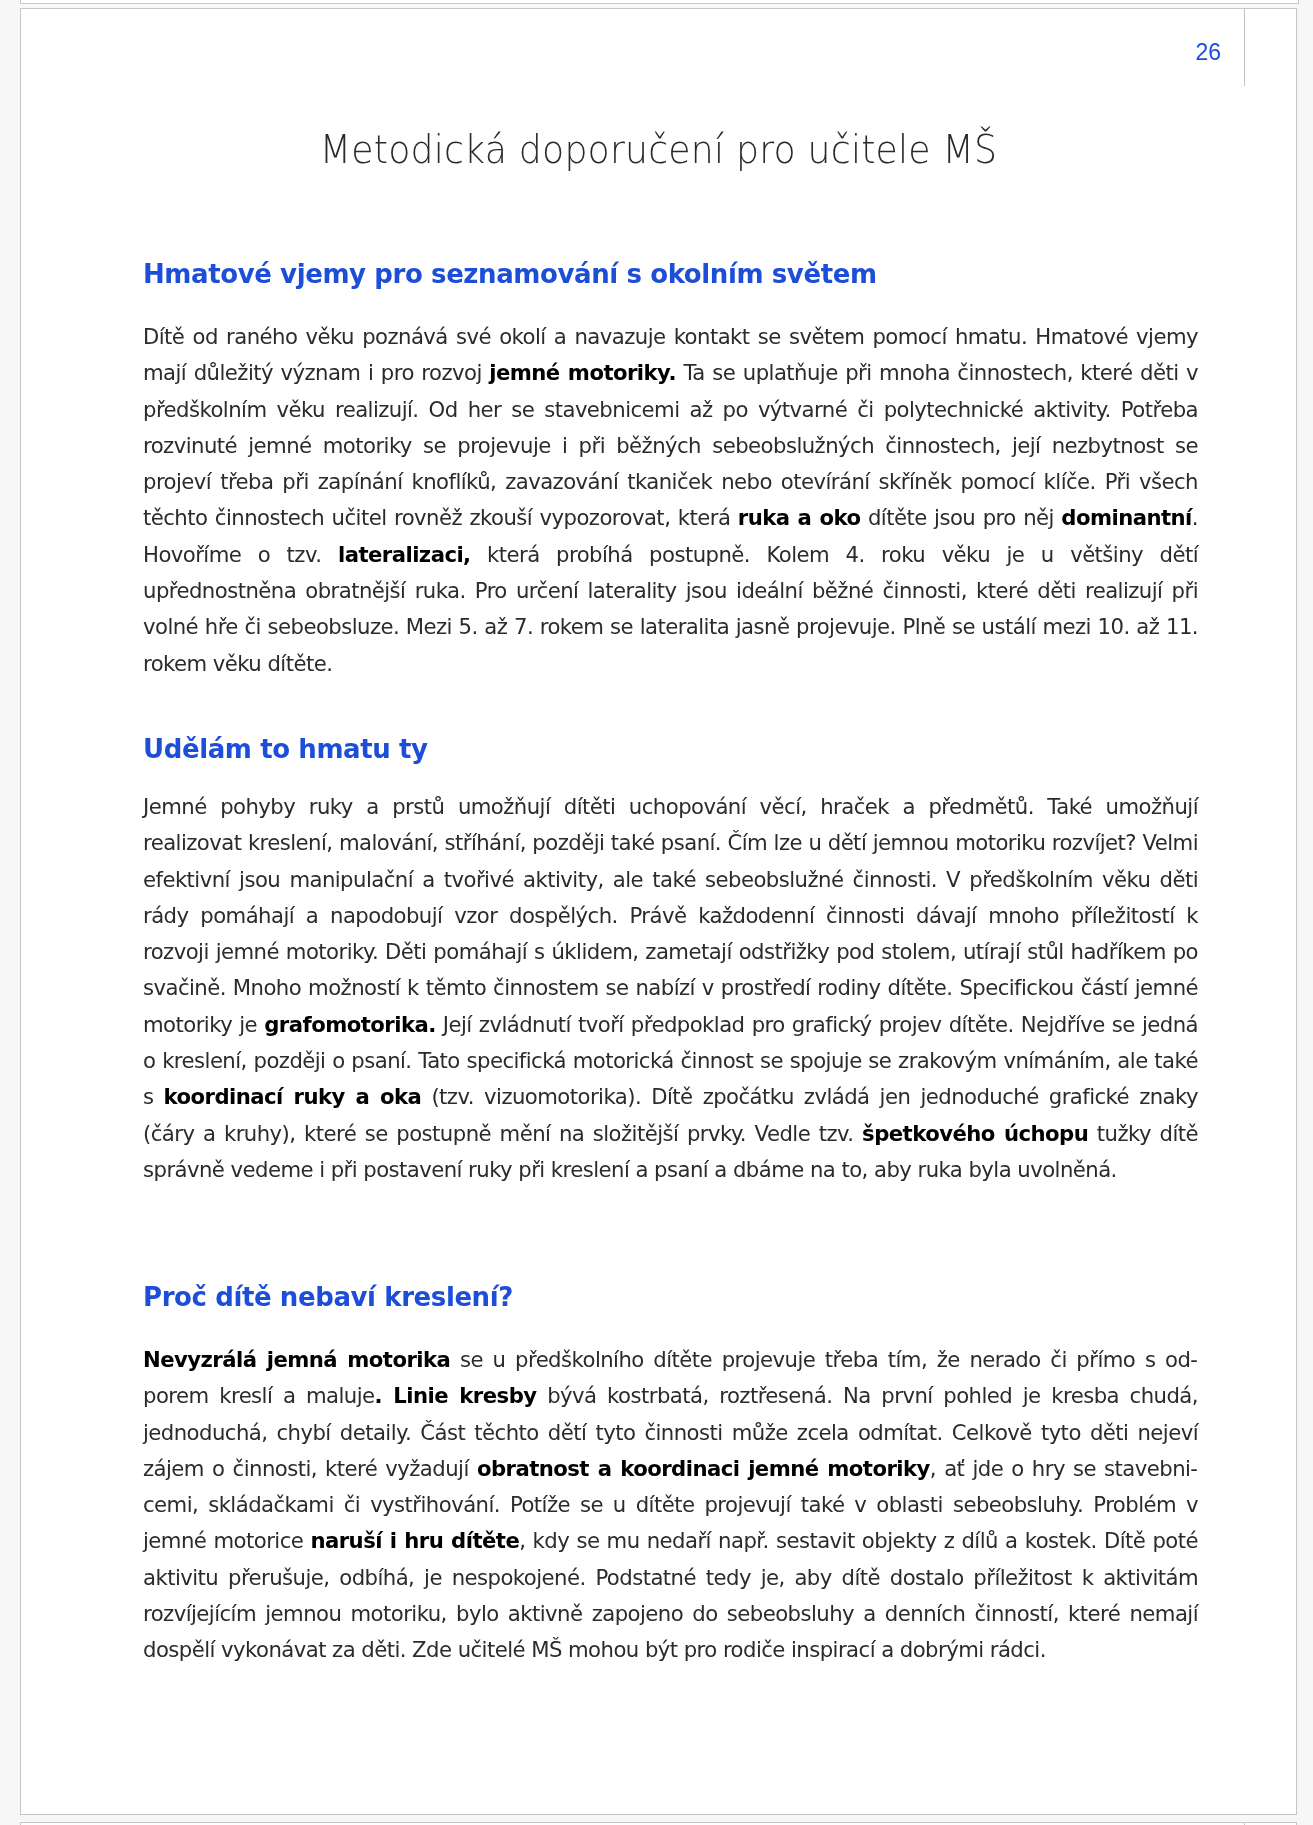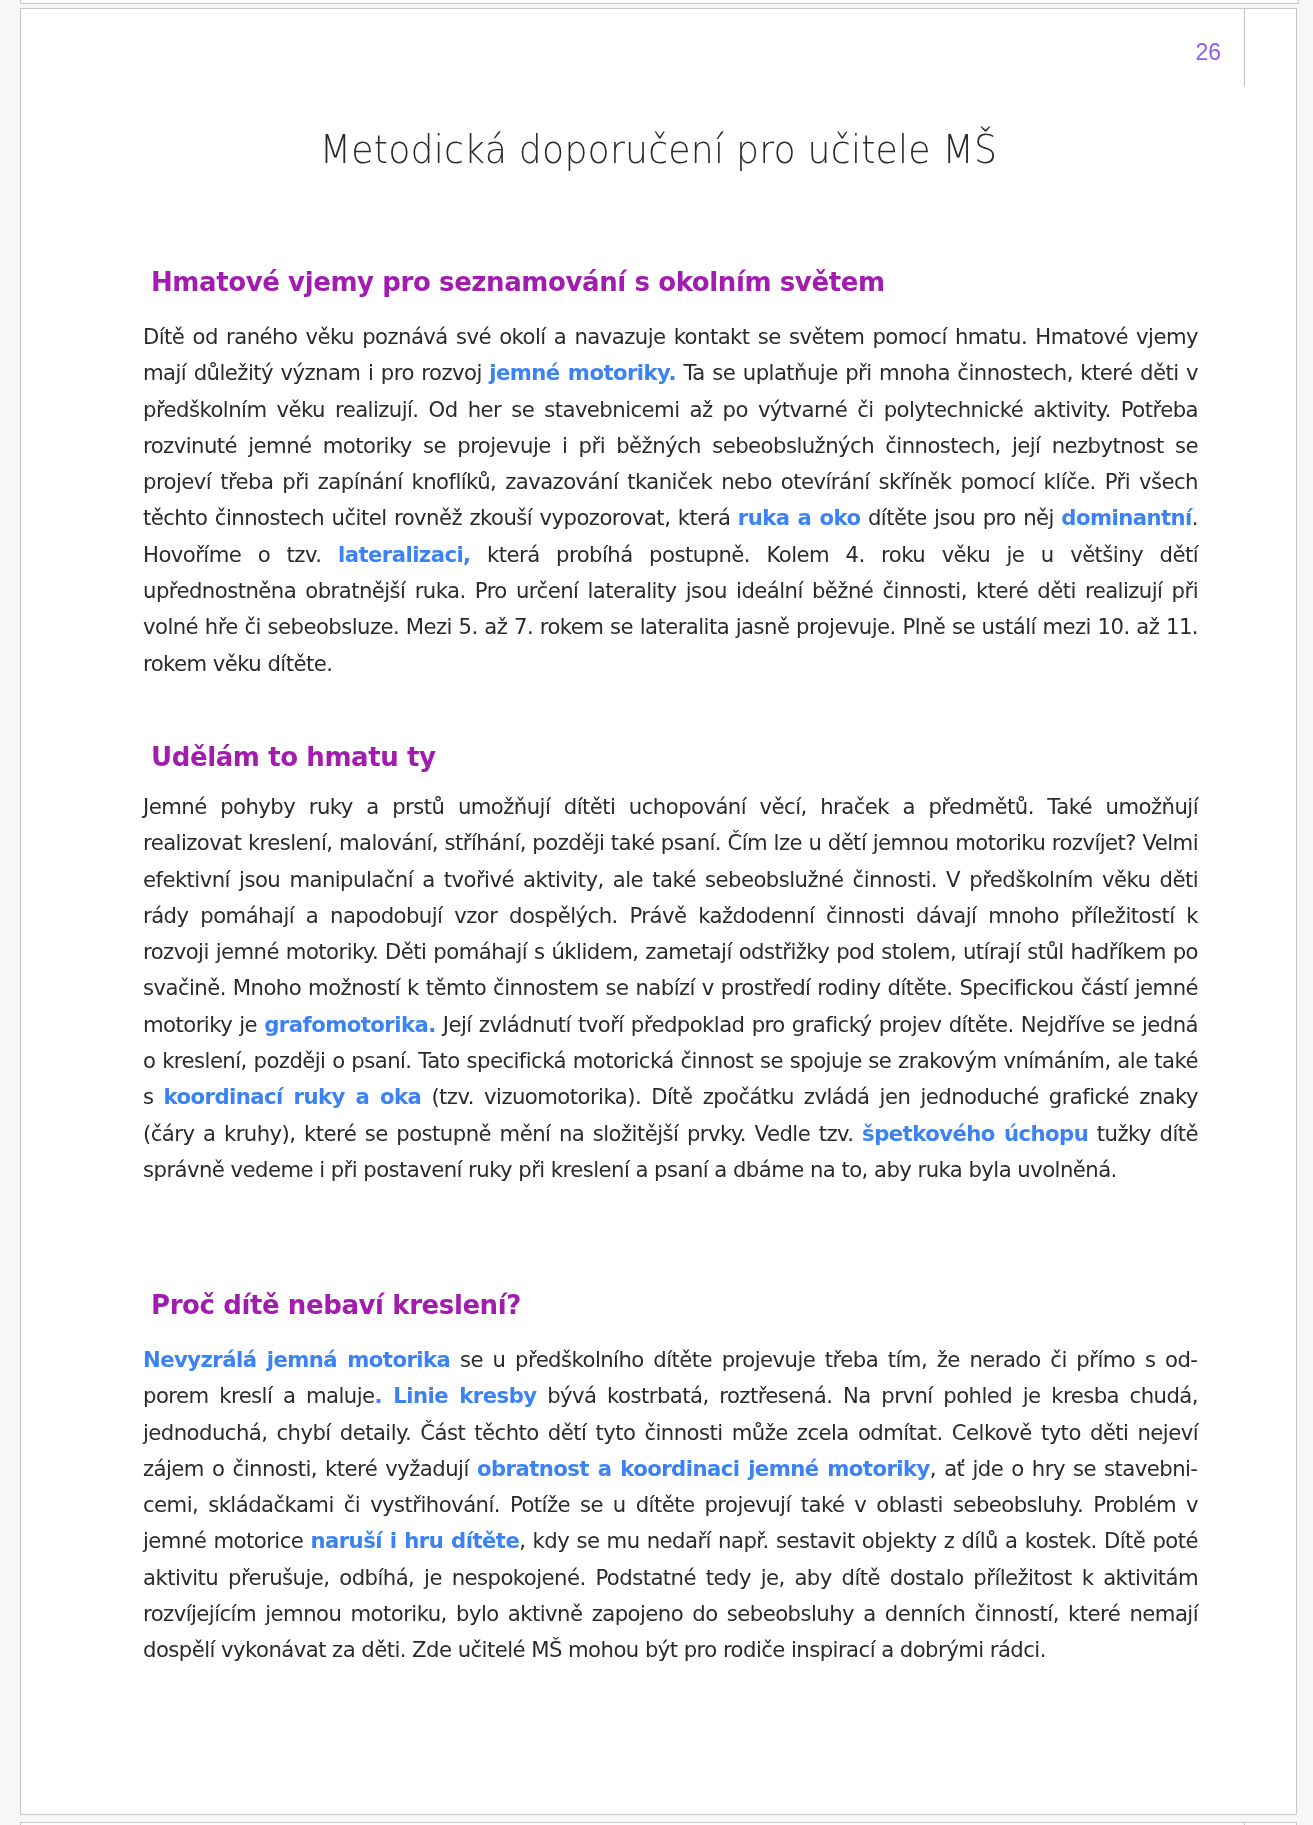--- a/index.html
+++ b/index.html
@@ -15,38 +15,38 @@
     position:absolute; left:20px; top:8px; width:1277px; height:1807px;
     background:#fff; border:1px solid #c6c6c6; box-sizing:border-box;
   }
   .next-page {
     position:absolute; left:20px; top:1822px; width:1277px; height:20px;
     background:#fff; border:1px solid #c6c6c6; box-sizing:border-box;
   }
   .next-page .rule { position:absolute; left:1223px; top:0; width:1px; height:10px; background:#c6c6c6; }
   .page-rule { position:absolute; left:1223px; top:0; width:1px; height:77px; background:#c2c2c2; }
   .page-number {
-    position:absolute; right:75px; top:30px; font-size:23px; color:#8b5cf6;
+    position:absolute; right:75px; top:30px; font-size:23px; color:#1d4ed8;
     font-family:"Liberation Sans", sans-serif;
   }
   .doc-title {
     position:absolute; left:0; right:0; top:118px; text-align:center;
     font-size:39px; font-weight:300; color:#2a2a2a; letter-spacing:0.2px;
     font-family:"DejaVu Sans", sans-serif; transform:scaleX(0.93);
   }
   .content { position:absolute; left:122px; width:1055px; top:250px; }
   h2 {
-    margin:8px; font-size:26px; font-weight:bold; color:#a21caf;
+    margin:0; font-size:26px; font-weight:bold; color:#1d4ed8;
     font-family:"DejaVu Sans", sans-serif; letter-spacing:-0.4px;
   }
   p {
     margin:0; font-size:21.2px; line-height:36.3px; text-align:justify; color:#2b2b2b;
     font-family:"DejaVu Sans", sans-serif; letter-spacing:-0.55px; word-spacing:0px;
   }
-  p b { color:#3b82f6; font-weight:bold; }
+  p b { color:#000000; font-weight:bold; }
   .s1 h2 { position:absolute; top:0; }
   .s1 p { position:absolute; top:60px; width:1055px; }
   .s2 h2 { position:absolute; top:475px; }
   .s2 p { position:absolute; top:530px; width:1055px; }
   .s3 h2 { position:absolute; top:1023px; }
   .s3 p { position:absolute; top:1083px; width:1055px; }
 </style>
 </head>
 <body>
 

